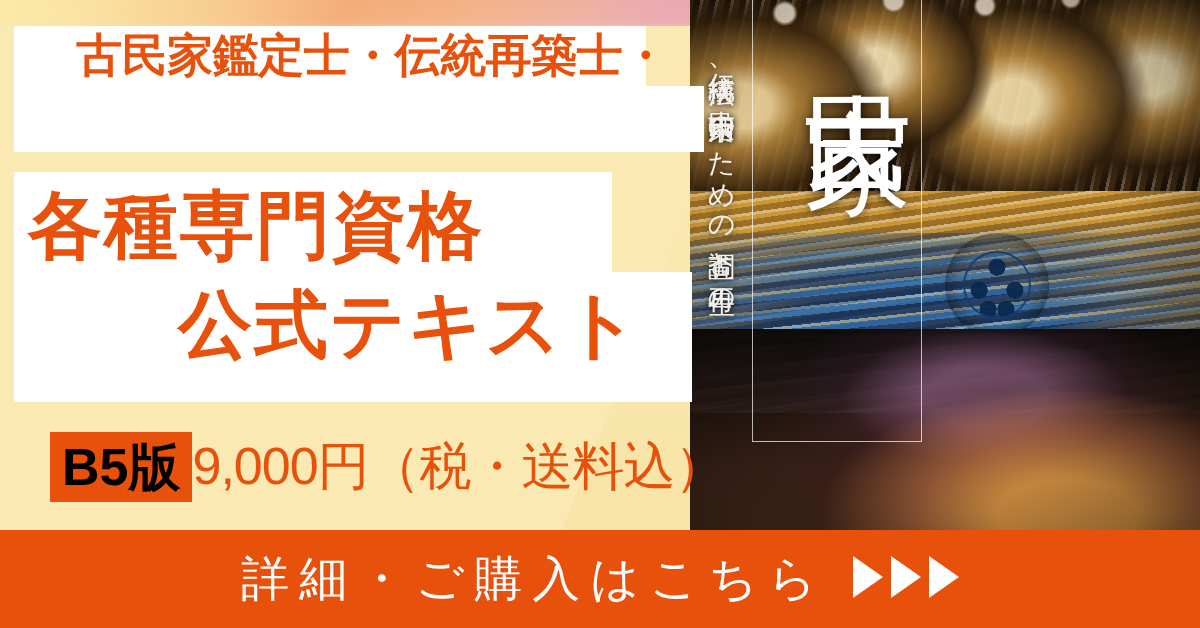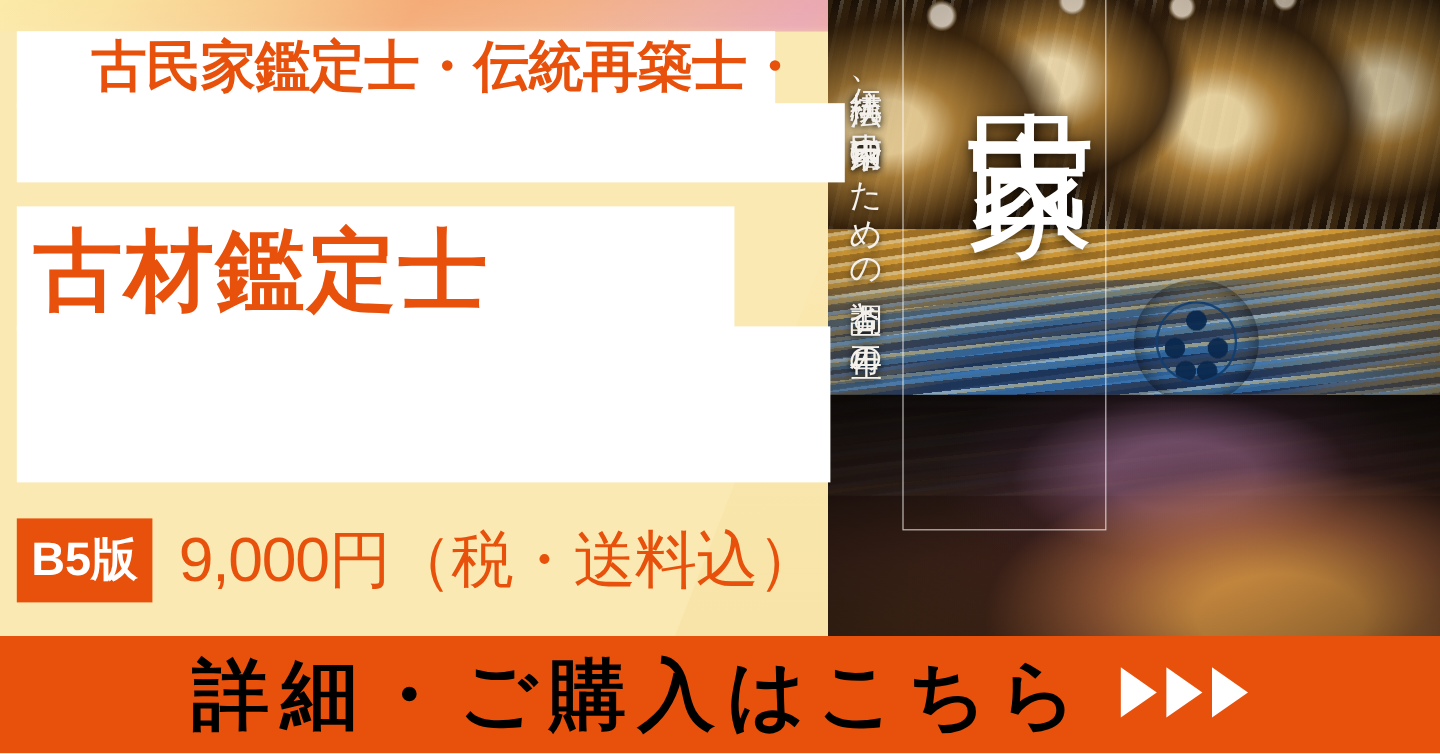--- a/index.html
+++ b/index.html
@@ -152,37 +152,37 @@
     position:absolute;left:28px;top:176px;width:660px;
     color:#e8510b;font-weight:700;
     font-size:74px;line-height:99px;letter-spacing:2px;white-space:nowrap;
   }
   .head2 .l1{display:block;text-align:left;}
   .head2 .l2{display:block;text-align:left;padding-left:150px;}
 
   
   .price-row{position:absolute;left:14px;top:432px;height:70px;display:flex;align-items:center;}
   .badge{
-    background:#e8510b;color:#ffffff;
-    font-size:39px;font-weight:700;line-height:70px;
-    padding:0 12px;letter-spacing:0px;white-space:nowrap;
+    background:#e8510b;color:#000000;
+    font-size:52px;font-weight:700;line-height:70px;
+    padding:0 12px;letter-spacing:0px;white-space:nowrap;margin-left:36px;
   }
   .price{
     color:#e8510b;font-size:52px;font-weight:400;
-    margin-left:22px;white-space:nowrap;letter-spacing:-1px;
+    white-space:nowrap;letter-spacing:-1px;
   }
 
   
   .cta{
     position:absolute;left:0;top:530px;width:1200px;height:98px;
     background:#e8510b;display:flex;align-items:center;justify-content:center;
     gap:26px;
   }
   .cta-text{
-    color:#000000;font-size:64px;font-weight:700;letter-spacing:10px;
+    color:#ffffff;font-size:48px;font-weight:400;letter-spacing:10px;
     white-space:nowrap;line-height:98px;
   }
   .arrows{display:flex;align-items:center;gap:8px;margin-bottom:4px;}
   .arrow{
     width:0;height:0;
     border-left:30px solid #fff;
     border-top:21px solid transparent;
     border-bottom:21px solid transparent;
   }
 </style>
@@ -212,21 +212,22 @@
   <div class="card1a"></div>
   <div class="card1b"></div>
   <div class="card2a"></div>
   <div class="card2b"></div>
 
   <div class="head1">
     <span>古民家鑑定士・伝統再築士・</span>
   </div>
 
   <div class="head2">
-    <span class="l1">古材鑑定士</span>
+    <span class="l1">各種専門資格</span>
+    <span class="l2">公式テキスト</span>
   </div>
 
   <div class="price-row">
     <div class="badge">B5版</div>
     <div class="price">9,000円（税・送料込）</div>
   </div>
 
   <div class="cta">
     <div class="cta-text">詳細・ご購入はこちら</div>
     <div class="arrows">

